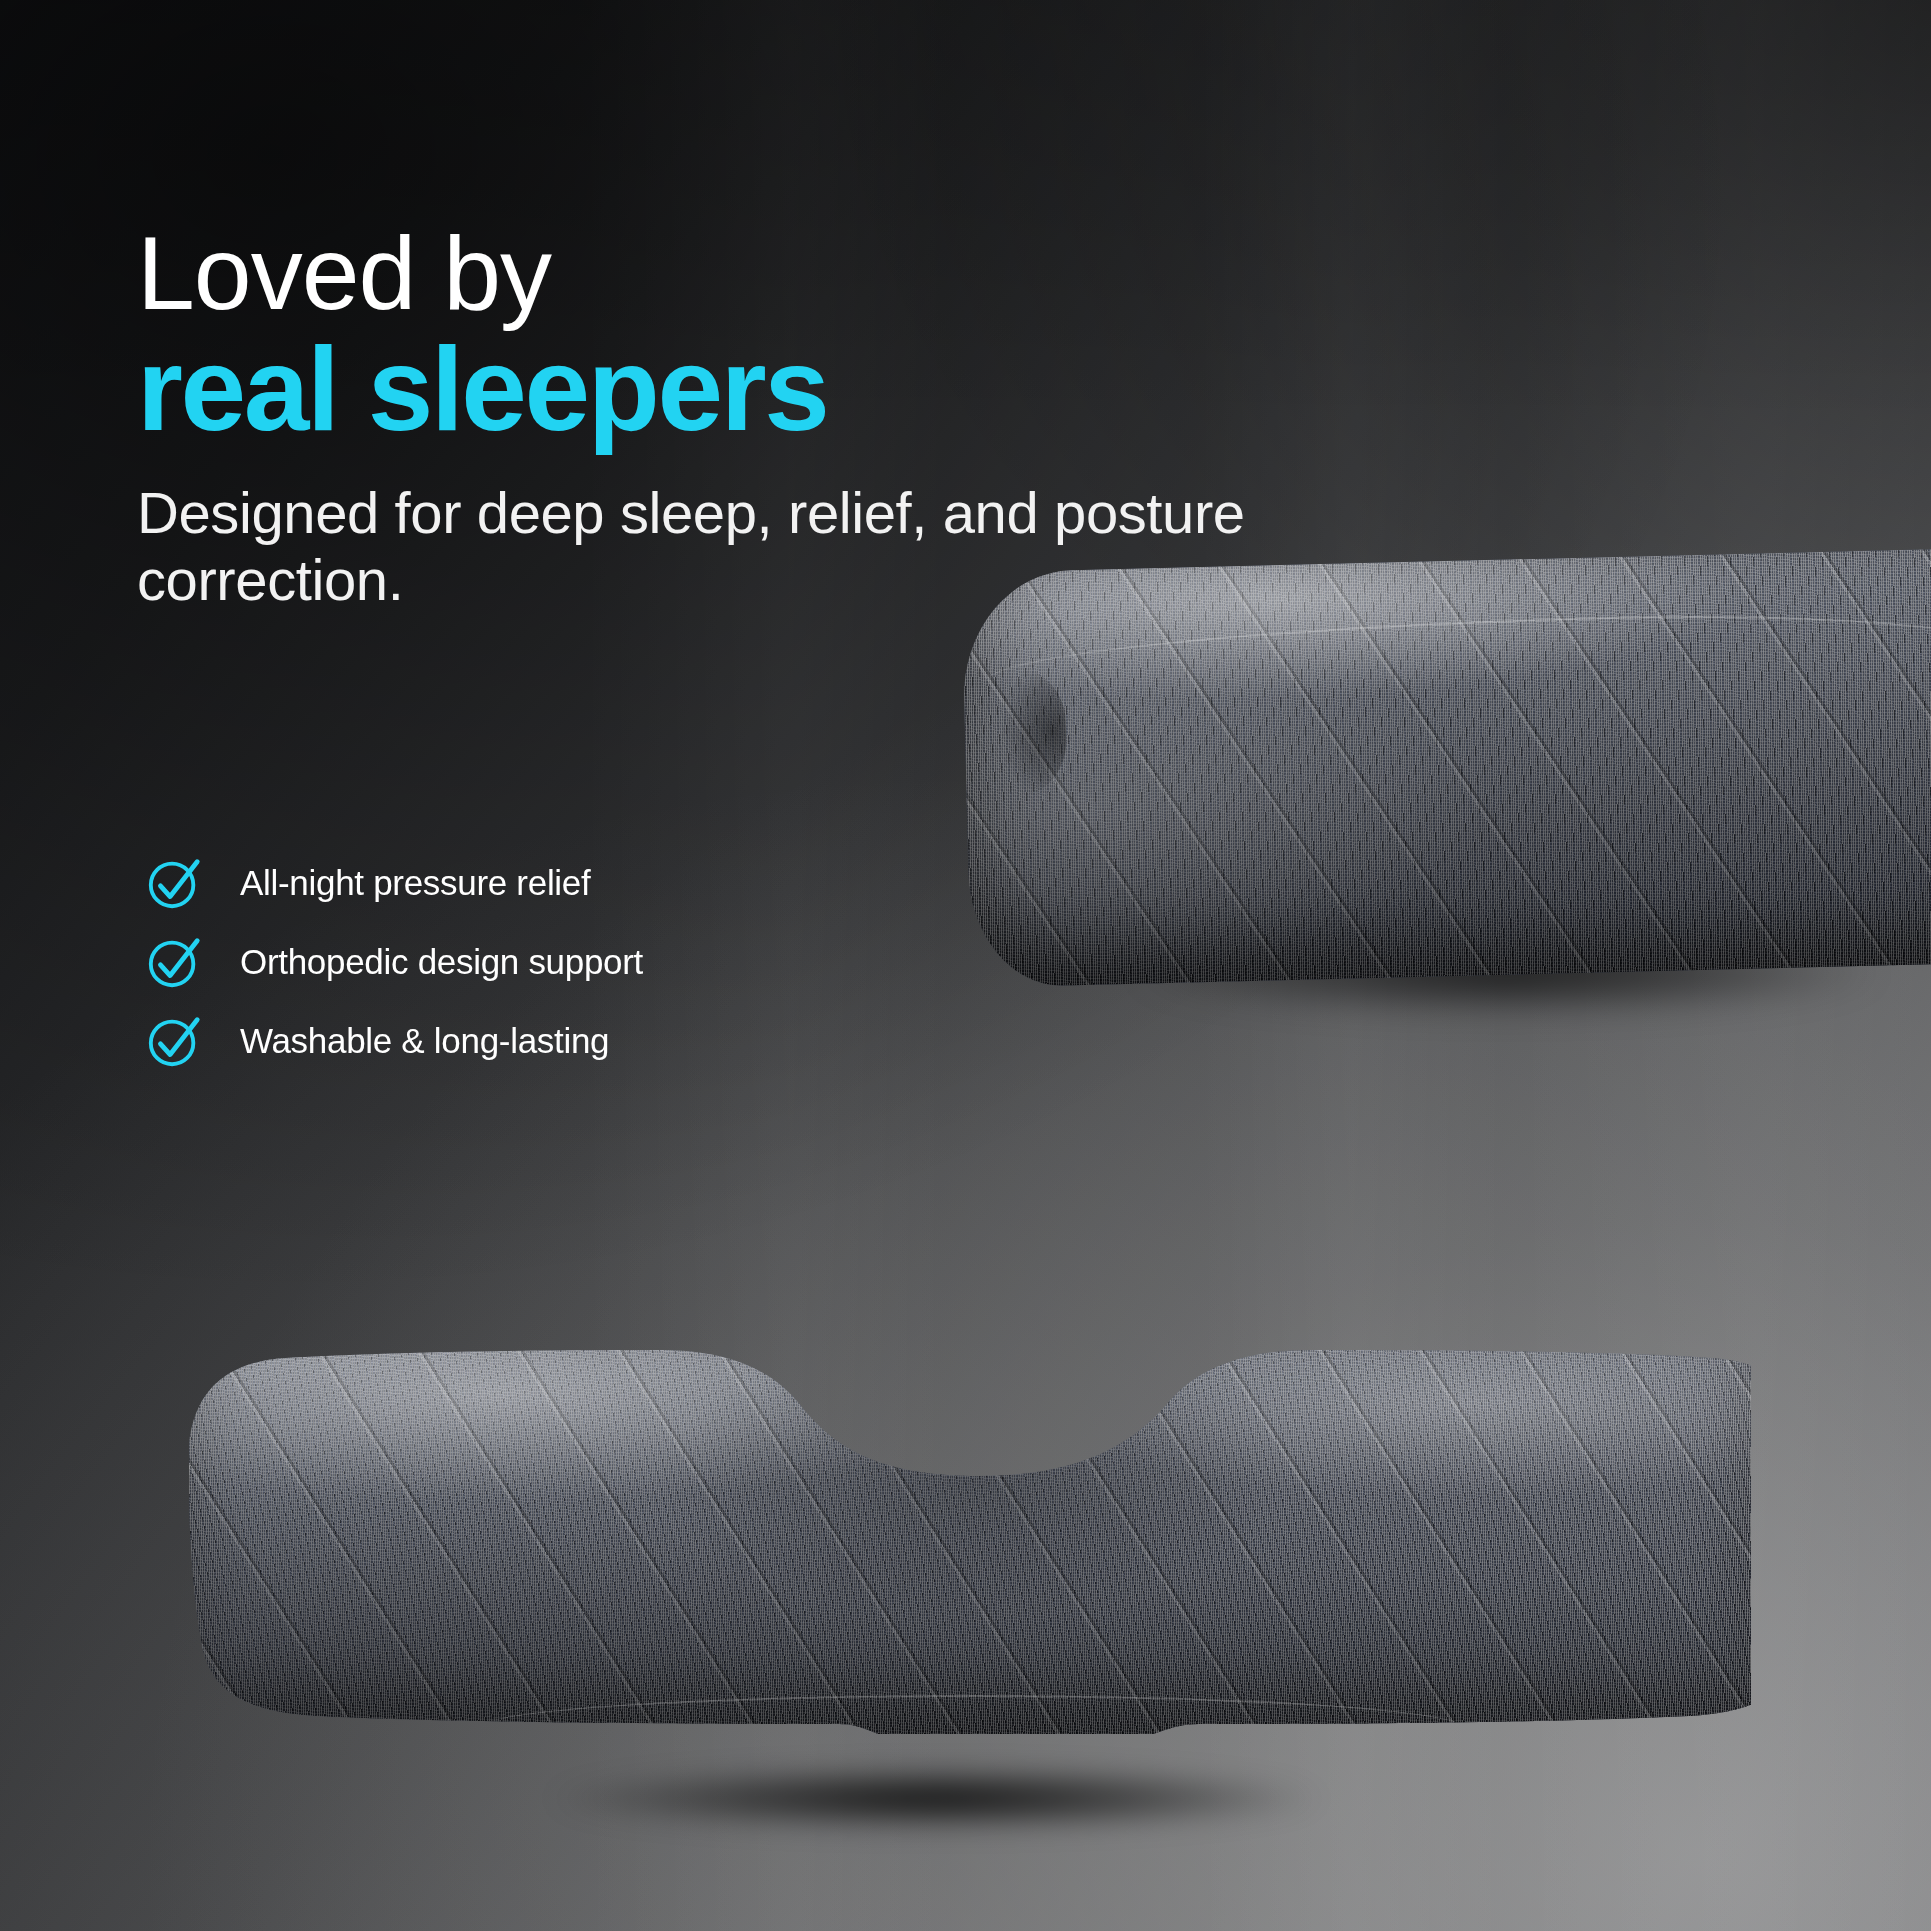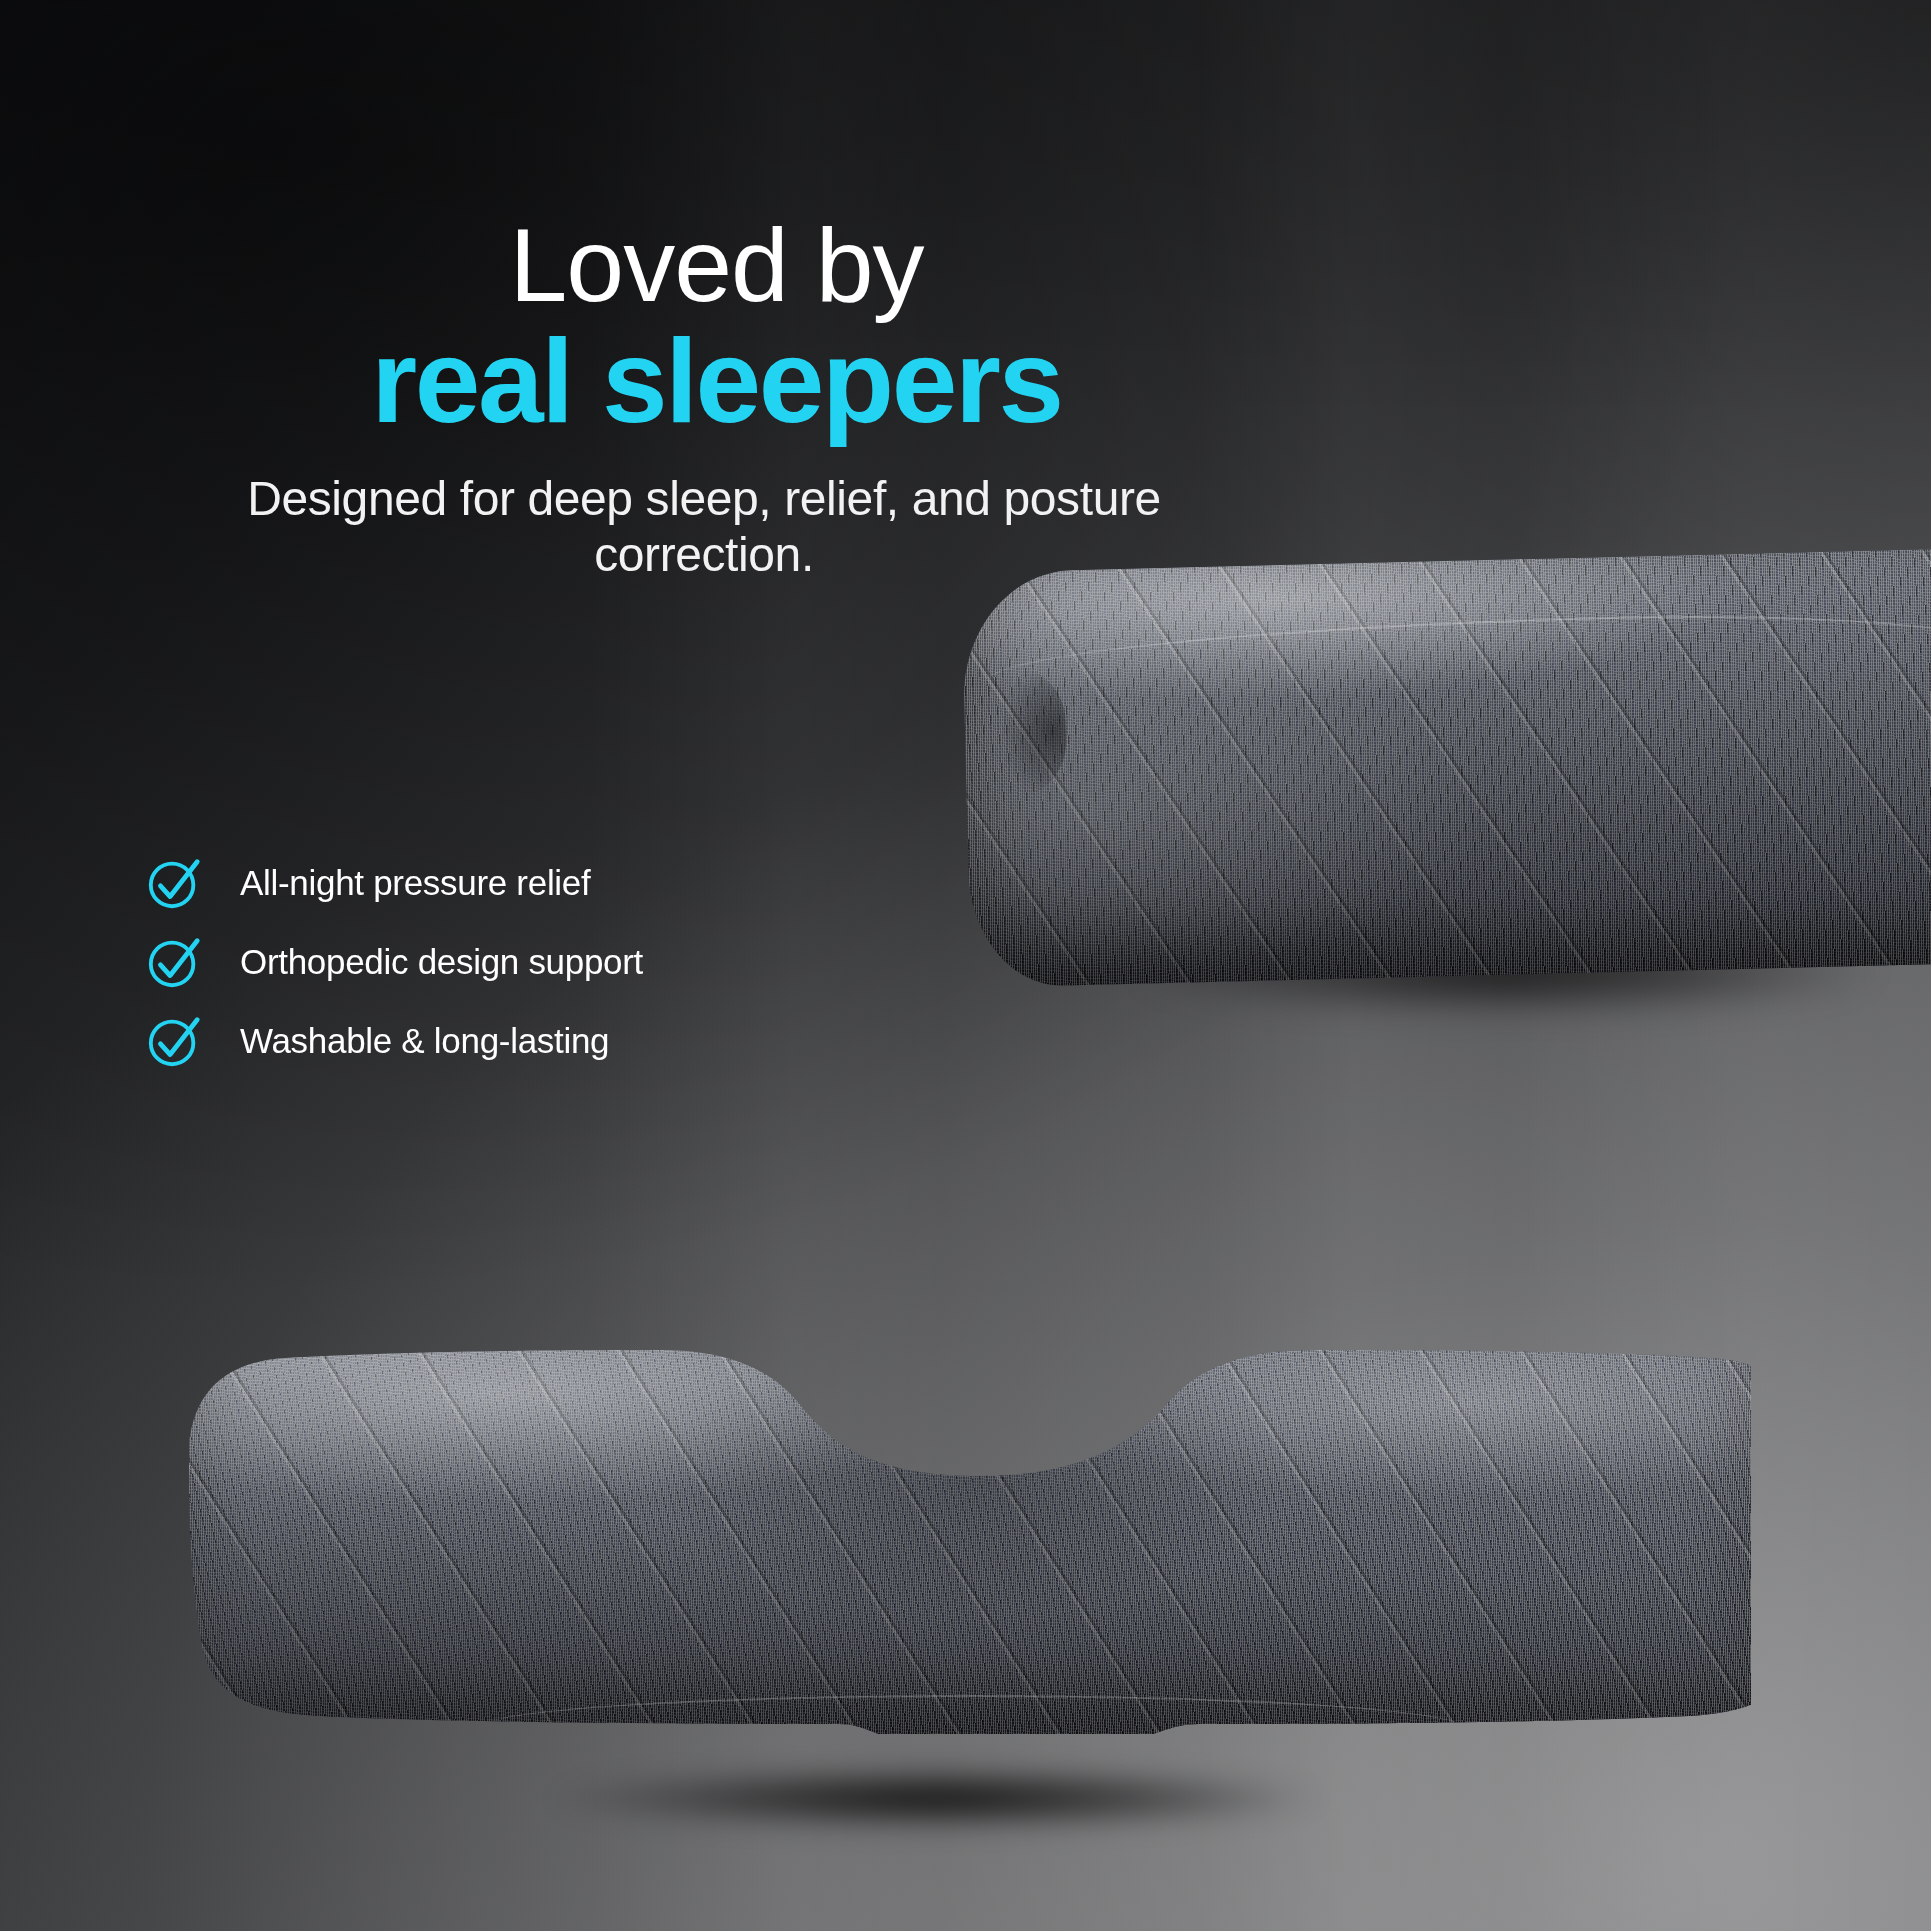--- a/index.html
+++ b/index.html
@@ -39,33 +39,33 @@
         rgba(255,255,255,0) 49%,
         rgba(255,255,255,0) 62%,
         rgba(255,255,255,0.05) 70%,
         rgba(255,255,255,0) 78%,
         rgba(255,255,255,0.035) 91%,
         rgba(255,255,255,0) 100%);
     opacity:.85;
   }
 
   
-  .copy{ position:absolute; left:137px; top:212px; width:1159px;text-align:center; }
+  .copy{ position:absolute; left:137px; top:220px; width:1159px; }
 
   .headline-top{
     font-size:104px; line-height:1.02; font-weight:300;
     color:#ffffff; letter-spacing:-1px;
   }
   .headline-accent{
     font-size:118px; line-height:1.05; font-weight:700;
     letter-spacing:-2.4px; margin-top:1.9px;
   }
   .subhead{
     margin-top:27px;
-    font-size:48px; line-height:1.16; font-weight:300;
+    font-size:58px; line-height:1.16; font-weight:300;
     color:#f2f2f2; letter-spacing:-0.4px; max-width:1134px;
   }
 
   
   .bullets{ position:absolute; left:145px; top:854px; }
   .bullet{ display:flex; align-items:center; margin-bottom:21px; }
   .bullet:last-child{ margin-bottom:8px; }
   .check-icon{ width:58px; height:58px; flex:0 0 58px; display:block; }
   .bullet-label{
     margin-left:37px;

